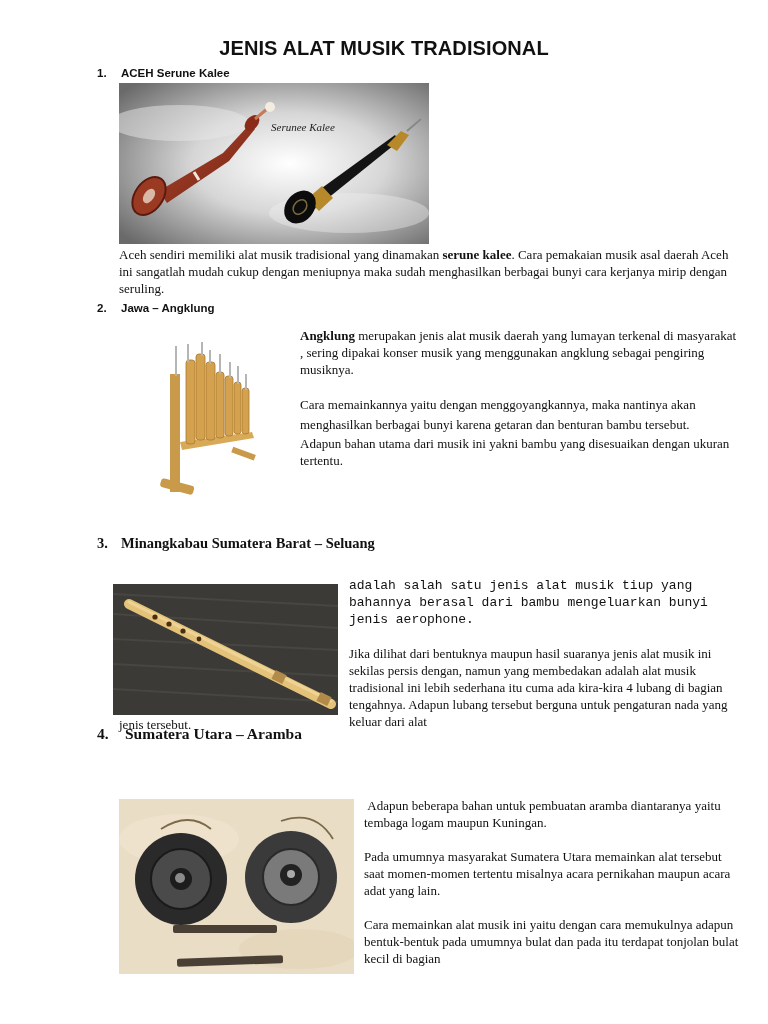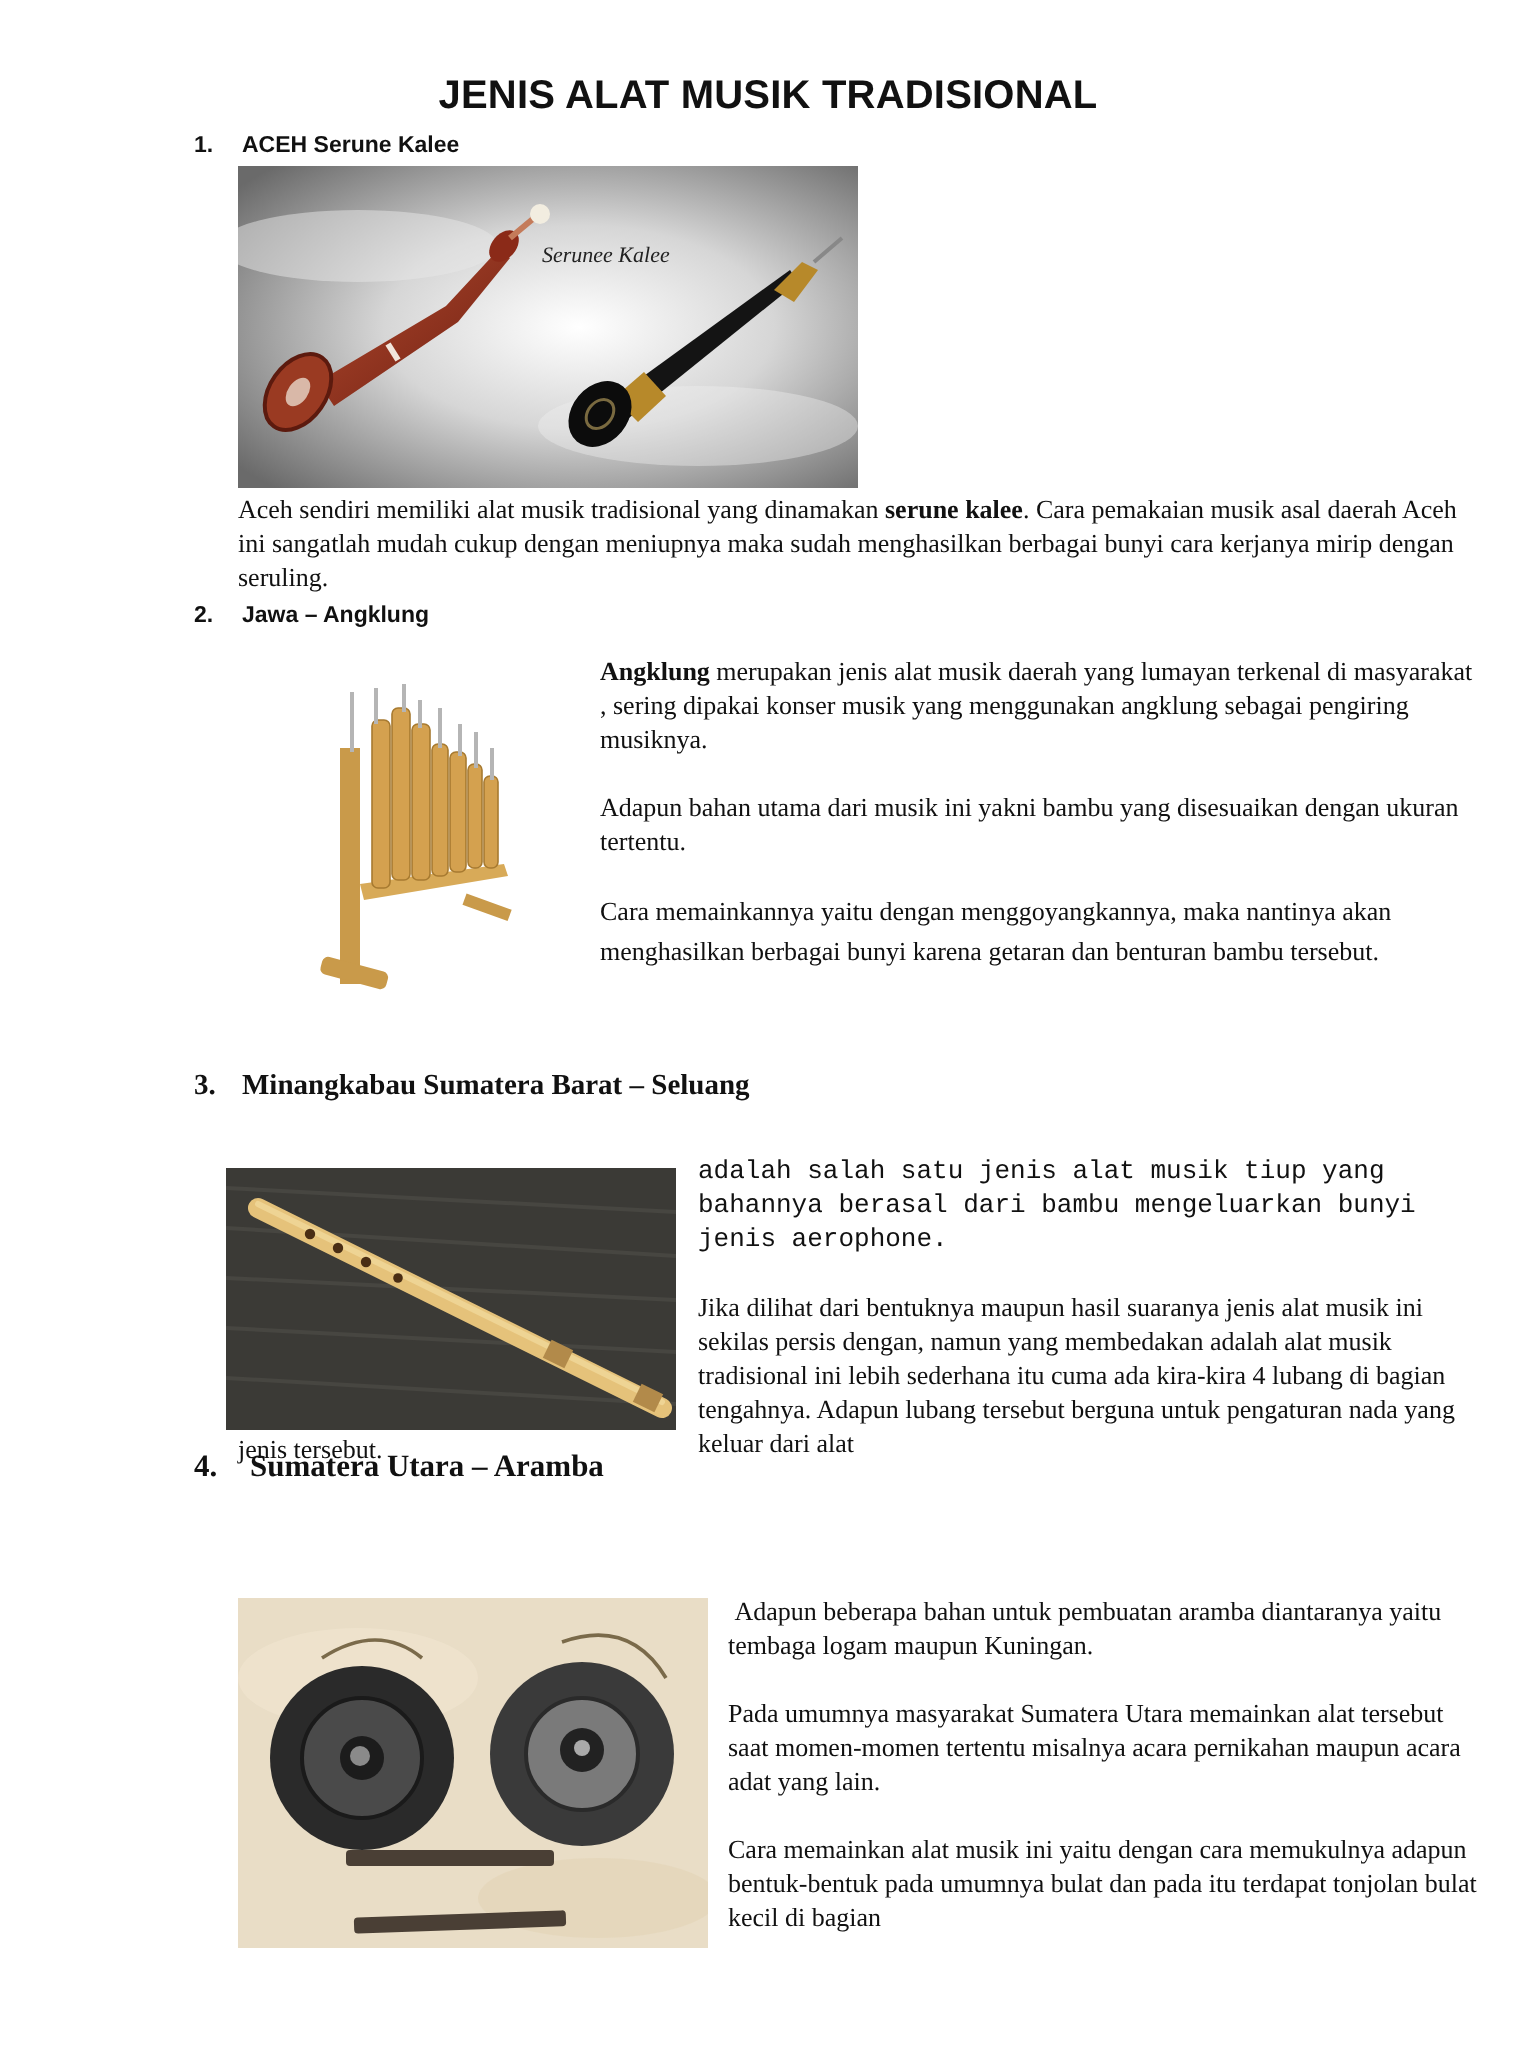--- a/index.html
+++ b/index.html
@@ -107,22 +107,22 @@
       <line x1="108" y1="22" x2="108" y2="42"></line>
       <line x1="118" y1="30" x2="118" y2="46"></line>
       <line x1="126" y1="34" x2="126" y2="52"></line>
       <line x1="134" y1="42" x2="134" y2="58"></line>
     </g>
   </svg>
 </div>
 
 <div class="abs" style="left:300px; top:327px; width:440px;">
   <p class="p" style="margin-bottom:17px;"><b>Angklung</b><span> merupakan jenis alat musik daerah yang lumayan terkenal di masyarakat , sering dipakai konser musik yang menggunakan angklung sebagai pengiring musiknya.</span></p>
+  <p class="p" style="line-height:20px;">Cara memainkannya yaitu dengan menggoyangkannya, maka nantinya akan menghasilkan berbagai bunyi karena getaran dan benturan bambu tersebut.</p>
   <p class="p" style="margin-bottom:17px;">Adapun bahan utama dari musik ini yakni bambu yang disesuaikan dengan ukuran tertentu.</p>
-  <p class="p" style="line-height:20px;">Cara memainkannya yaitu dengan menggoyangkannya, maka nantinya akan menghasilkan berbagai bunyi karena getaran dan benturan bambu tersebut.</p>
 </div>
 
 <div class="abs h-serif" style="left:97px; top:535px;">
   <span class="num">3.</span><span>Minangkabau Sumatera Barat – Seluang</span>
 </div>
 
 <div class="abs img" style="left:113px; top:584px; width:225px; height:131px;">
   <svg width="225" height="131" viewBox="0 0 225 131">
     <rect width="225" height="131" fill="#3b3a36"></rect>
     <g stroke="#4a4944" stroke-width="2" opacity="0.8">

